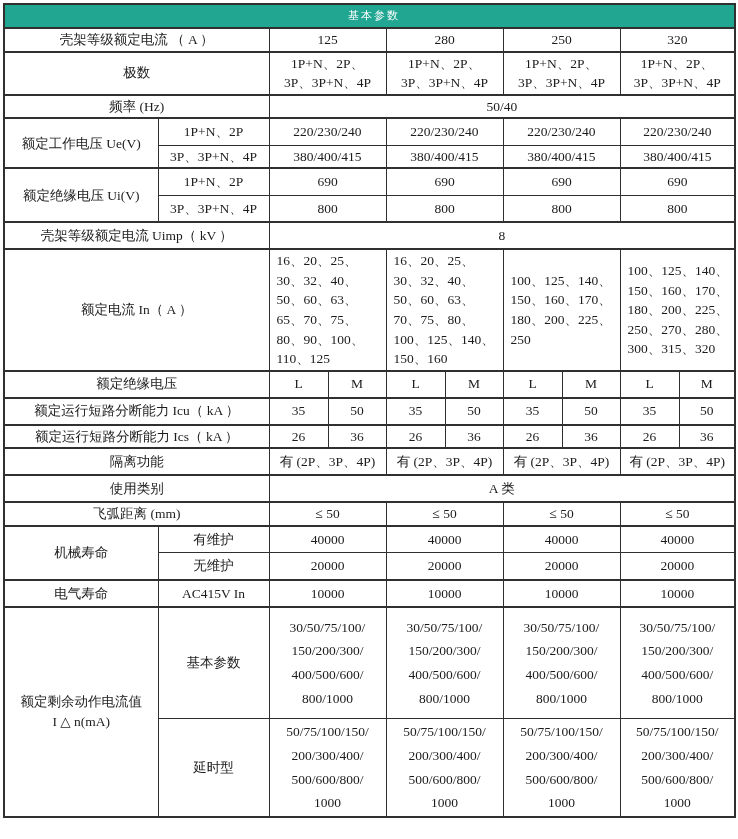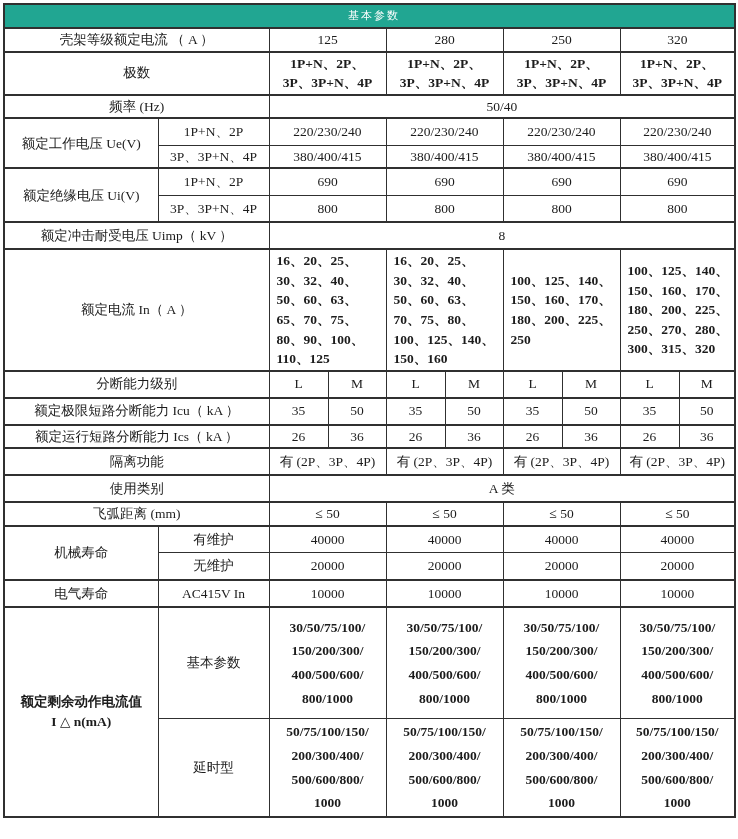--- a/index.html
+++ b/index.html
@@ -37,21 +37,21 @@
   tr.sub td{border-top-width:1px;border-top-color:#555;}
   .title-row td{
     background:var(--header-bg);
     color:var(--header-text);
     font-weight:normal;
     font-size:11px;
     letter-spacing:2px;
     border:1px solid var(--border);
     padding-left:12px;
   }
-  .pre{white-space:pre-line;font-weight:bold;}
+  .pre{white-space:pre-line;}
   .left{text-align:left;padding-left:7px;}
   .nowrap{white-space:nowrap;padding:1px 8px;}
   .airy{line-height:1.75;}
   .h24{height:24px}.h27{height:27px}.h28{height:22px}.h29{height:21px}
   .h42{height:42px}.h94{height:94px}.h112{height:112px}.h119{height:119px}
 </style>
 </head>
 <body>
 
 <div class="page">
@@ -125,21 +125,21 @@
       </tr>
       <tr class="sub h27">
         <td>3P、3P+N、4P</td>
         <td colspan="2">800</td>
         <td colspan="2">800</td>
         <td colspan="2">800</td>
         <td colspan="2">800</td>
       </tr>
 
       <tr class="tt h27">
-        <td colspan="2">额定冲击耐受电压 Uimp（ kV ）</td>
+        <td colspan="2">壳架等级额定电流 Uimp（ kV ）</td>
         <td colspan="8">8</td>
       </tr>
 
       <tr class="tt h119">
         <td colspan="2">额定电流 In（ A ）</td>
         <td colspan="2" class="pre left">16、20、25、
 30、32、40、
 50、60、63、
 65、70、75、
 80、90、100、
@@ -155,33 +155,33 @@
 180、200、225、
 250</td>
         <td colspan="2" class="pre left">100、125、140、
 150、160、170、
 180、200、225、
 250、270、280、
 300、315、320</td>
       </tr>
 
       <tr class="tt h27">
-        <td colspan="2">分断能力级别</td>
-        <td>L</td>
-        <td>M</td>
-        <td>L</td>
-        <td>M</td>
-        <td>L</td>
-        <td>M</td>
-        <td>L</td>
-        <td>M</td>
-      </tr>
-
-      <tr class="tt h27">
-        <td colspan="2">额定极限短路分断能力 Icu（ kA ）</td>
+        <td colspan="2">额定绝缘电压</td>
+        <td>L</td>
+        <td>M</td>
+        <td>L</td>
+        <td>M</td>
+        <td>L</td>
+        <td>M</td>
+        <td>L</td>
+        <td>M</td>
+      </tr>
+
+      <tr class="tt h27">
+        <td colspan="2">额定运行短路分断能力 Icu（ kA ）</td>
         <td>35</td>
         <td>50</td>
         <td>35</td>
         <td>50</td>
         <td>35</td>
         <td>50</td>
         <td>35</td>
         <td>50</td>
       </tr>
 

